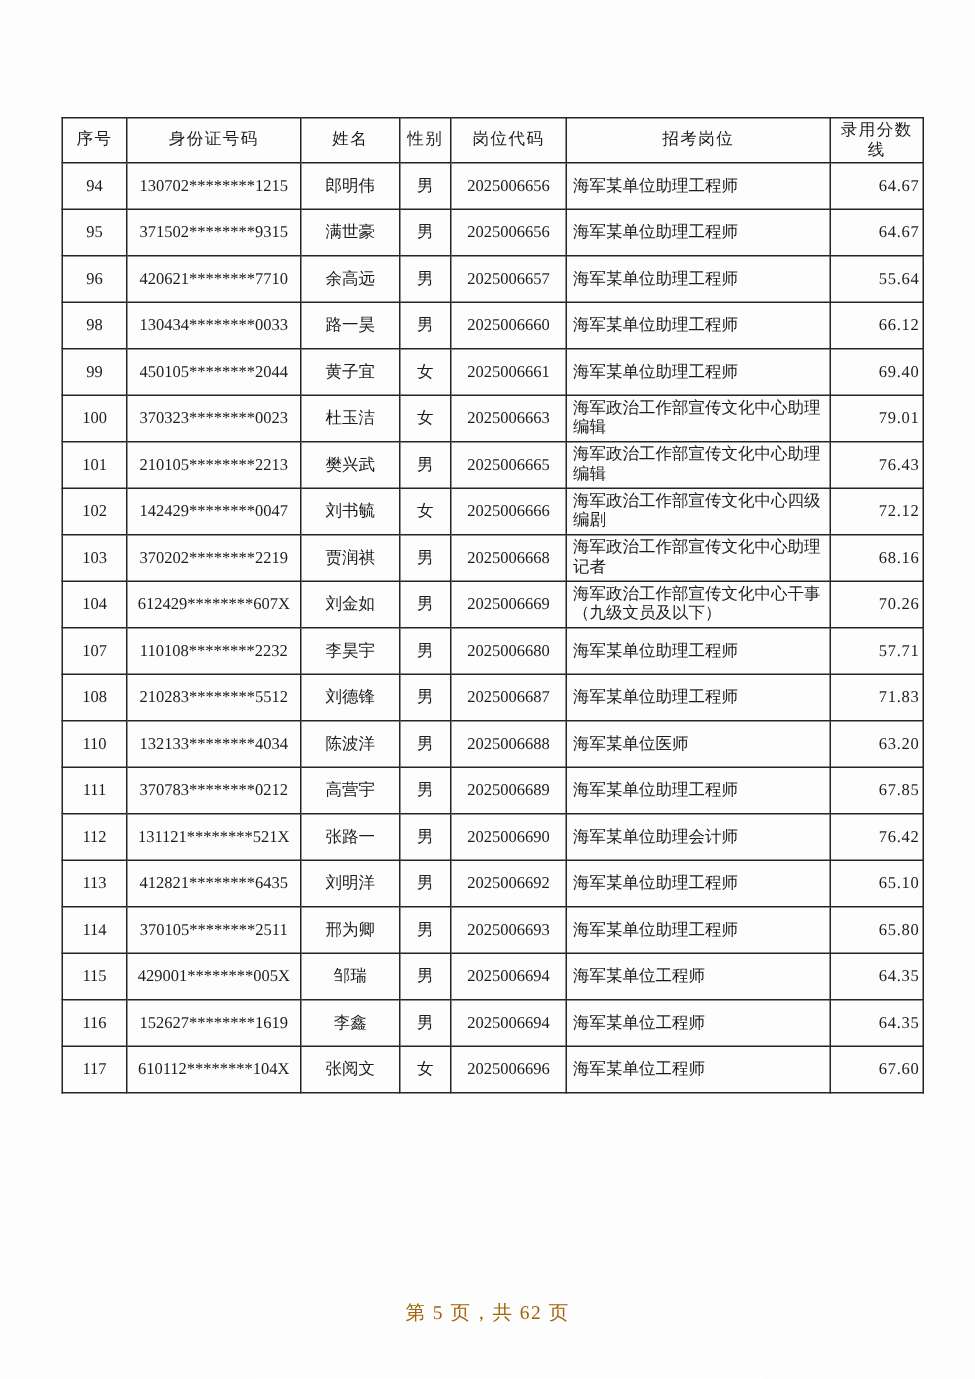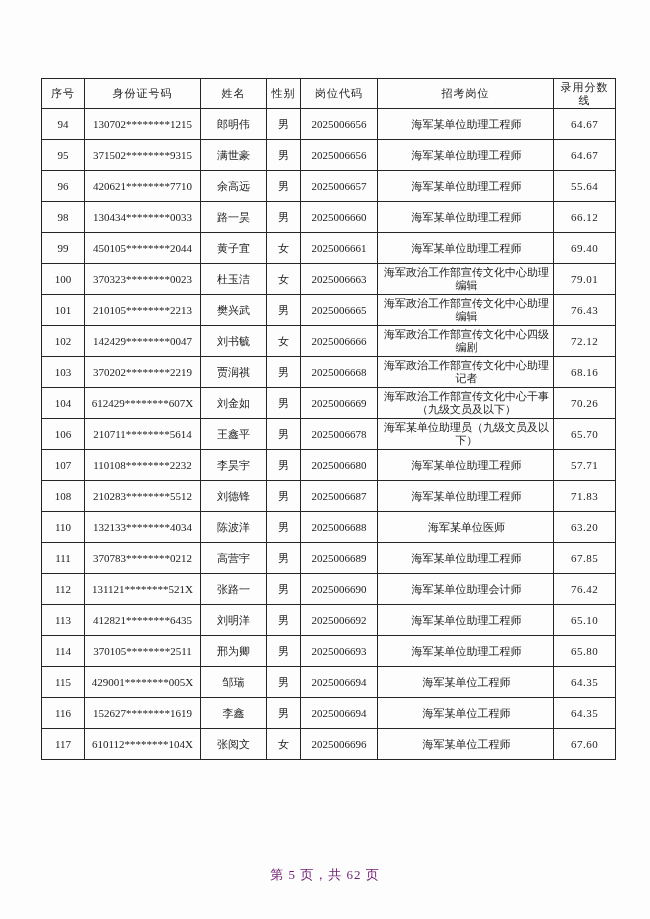--- a/index.html
+++ b/index.html
@@ -42,37 +42,38 @@
   }
   .score-table thead th {
     height: 27px;
     letter-spacing: 1px;
   }
   .score-table tbody td {
     height: 28px;
   }
   
   .score-table td.col-5 {
-    text-align: center;
+    text-align: left;
     padding-left: 4px;
     padding-right: 2px;
   }
   
   .score-table td.col-6 {
     letter-spacing: 0.5px;
+    text-align: right;
   }
   .page-footer {
     position: absolute;
     top: 866px;
     left: 0;
     width: 100%;
     text-align: center;
     font-size: 13px;
     letter-spacing: 1px;
-    color: #701a75;
+    color: #a16207;
   }
 </style>
 </head>
 <body>
 
 <div class="page">
 
   <table class="score-table">
     <colgroup>
       <col style="width:43px">
@@ -179,29 +180,20 @@
         <tr>
           <td class="col-0">104</td>
           <td class="col-1">612429********607X</td>
           <td class="col-2">刘金如</td>
           <td class="col-3">男</td>
           <td class="col-4">2025006669</td>
           <td class="col-5">海军政治工作部宣传文化中心干事（九级文员及以下）</td>
           <td class="col-6">70.26</td>
         </tr>
         <tr>
-          <td class="col-0">106</td>
-          <td class="col-1">210711********5614</td>
-          <td class="col-2">王鑫平</td>
-          <td class="col-3">男</td>
-          <td class="col-4">2025006678</td>
-          <td class="col-5">海军某单位助理员（九级文员及以下）</td>
-          <td class="col-6">65.70</td>
-        </tr>
-        <tr>
           <td class="col-0">107</td>
           <td class="col-1">110108********2232</td>
           <td class="col-2">李昊宇</td>
           <td class="col-3">男</td>
           <td class="col-4">2025006680</td>
           <td class="col-5">海军某单位助理工程师</td>
           <td class="col-6">57.71</td>
         </tr>
         <tr>
           <td class="col-0">108</td>

